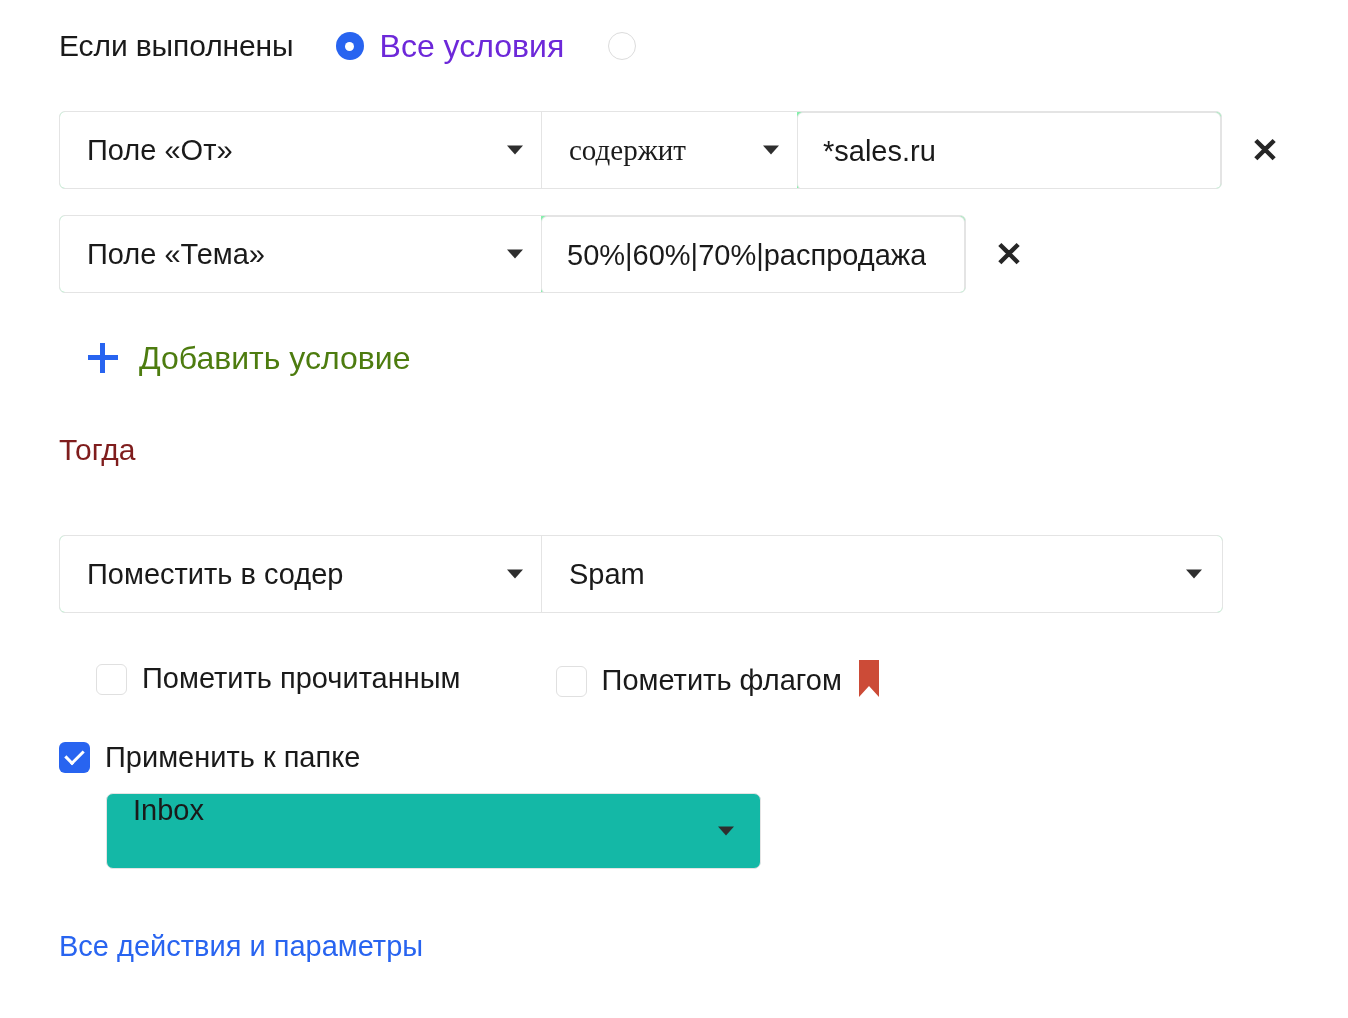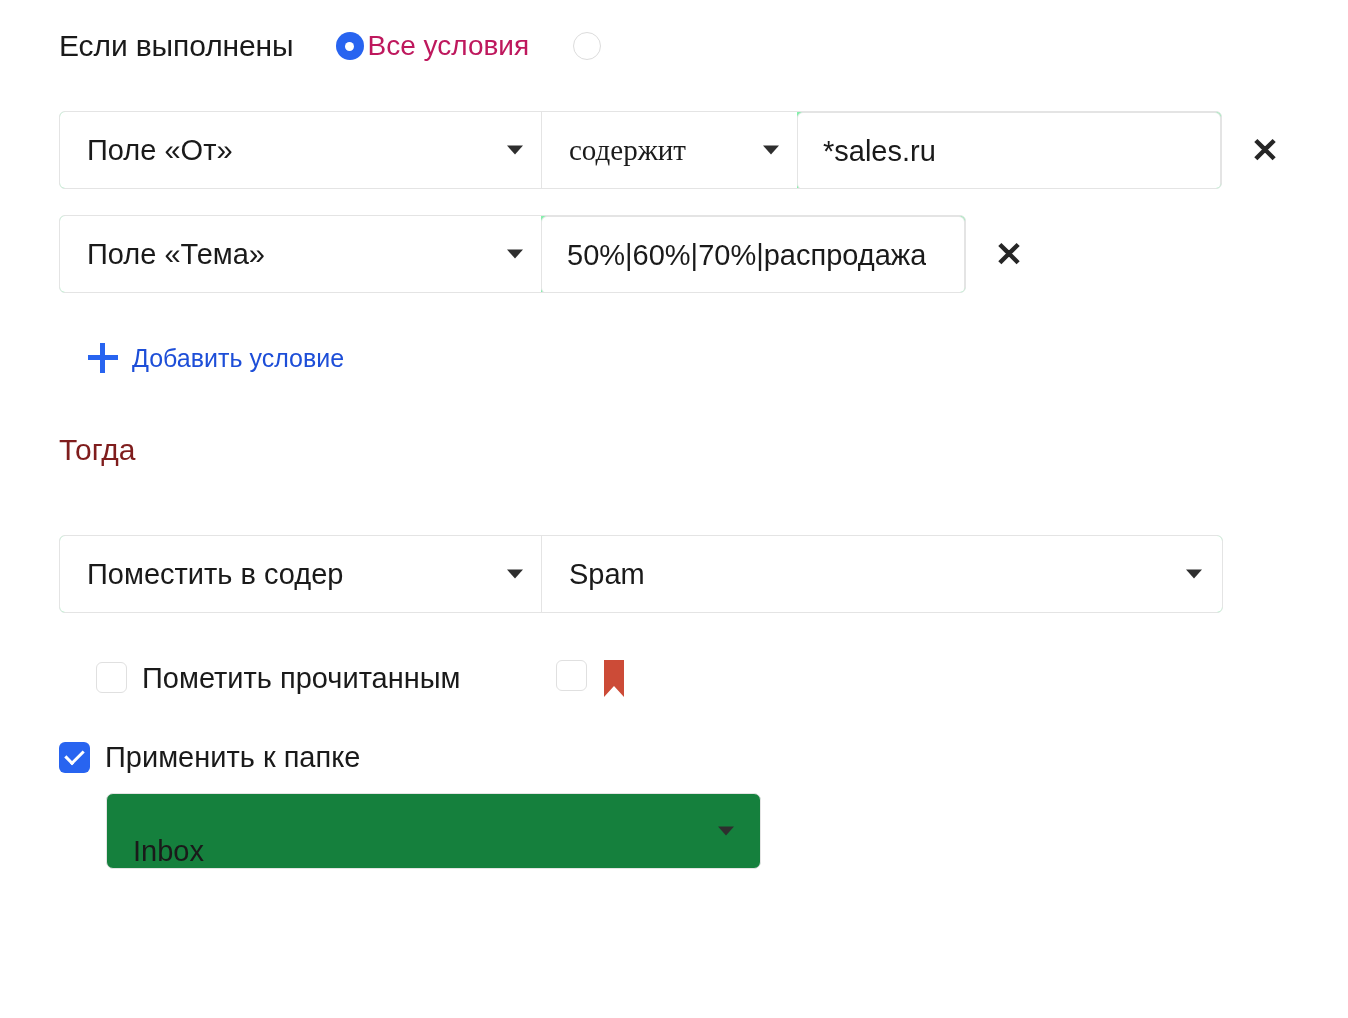--- a/index.html
+++ b/index.html
@@ -63,23 +63,23 @@
     background: #ffffff;
     border: 1.6px solid #dcdcdc;
   }
   .radio-dot {
     width: 9px;
     height: 9px;
     border-radius: 50%;
     background: #ffffff;
   }
   .radio-text {
-    font-size: 28px;
-    margin-left: 4px;
-    color: #be185d;
+    font-size: 32px;
+    margin-left: 16px;
+    color: #6d28d9;
     white-space: nowrap;
   }
 
   
   .cond-row {
     position: absolute;
     left: 59px;
     display: flex;
     align-items: center;
     height: 78px;
@@ -184,23 +184,23 @@
     position: absolute;
     background: #2864f0;
   }
   .plus-icon::before {
     left: 0; top: 12px; width: 30px; height: 5px;
   }
   .plus-icon::after {
     top: 0; left: 12px; height: 30px; width: 5px;
   }
   .add-cond-label {
-    font-size: 25px;
-    color: #1d4ed8;
-    margin-left: 14px;
+    font-size: 32px;
+    color: #4d7c0f;
+    margin-left: 21px;
     white-space: nowrap;
   }
 
   
   .then-title {
     position: absolute;
     left: 59px;
     top: 433px;
     font-size: 30px;
     color: #7f1d1d;
@@ -219,21 +219,21 @@
   .check-row {
     position: absolute;
     left: 59px;
     top: 655px;
     display: flex;
     align-items: center;
     height: 46px;
   }
   .check-item {
     display: flex;
-    align-items: flex-start;
+    align-items: flex-end;
     cursor: pointer;
     padding-left: 37px;
   }
   .check-item.second { margin-left: 58px; }
   .cbox {
     width: 31px;
     height: 31px;
     box-sizing: border-box;
     border-radius: 6px;
     flex: none;
@@ -283,23 +283,23 @@
 
   .inbox-box {
     position: absolute;
     left: 106px;
     top: 793px;
     width: 655px;
     height: 76px;
     box-sizing: border-box;
     border: 1px solid #e4e4e4;
     border-radius: 7px;
-    background: #15803d;
-    display: flex;
-    align-items: flex-end;
+    background: #14b8a6;
+    display: flex;
+    align-items: flex-start;
   }
   .inbox-box .sel-text { padding-left: 26px; }
   .inbox-box .caret { right: 26px; }
 
   
   .all-actions {
     position: absolute;
     left: 59px;
     top: 930px;
     font-size: 29px;
@@ -383,30 +383,32 @@
   </div>
 
   <div class="check-row">
     <label class="check-item">
       <span class="cbox off"></span>
       <span class="check-label">Пометить прочитанным</span>
     </label>
 
     <label class="check-item second">
       <span class="cbox off"></span>
+      <span class="check-label">Пометить флагом</span>
       <svg class="flag-icon" viewBox="0 0 20 37">
         <path d="M0 0 H20 V37 L10 26 L0 37 Z" fill="#cc4b37"></path>
       </svg>
     </label>
   </div>
 
   <div class="apply-row">
     <span class="cbox on"></span>
     <span class="check-label">Применить к папке</span>
   </div>
 
   <div class="inbox-box">
     <span class="sel-text">Inbox</span>
     <span class="caret"></span>
   </div>
 
+  <div class="all-actions">Все действия и параметры</div>
 
 </div>
 
 </body></html>

